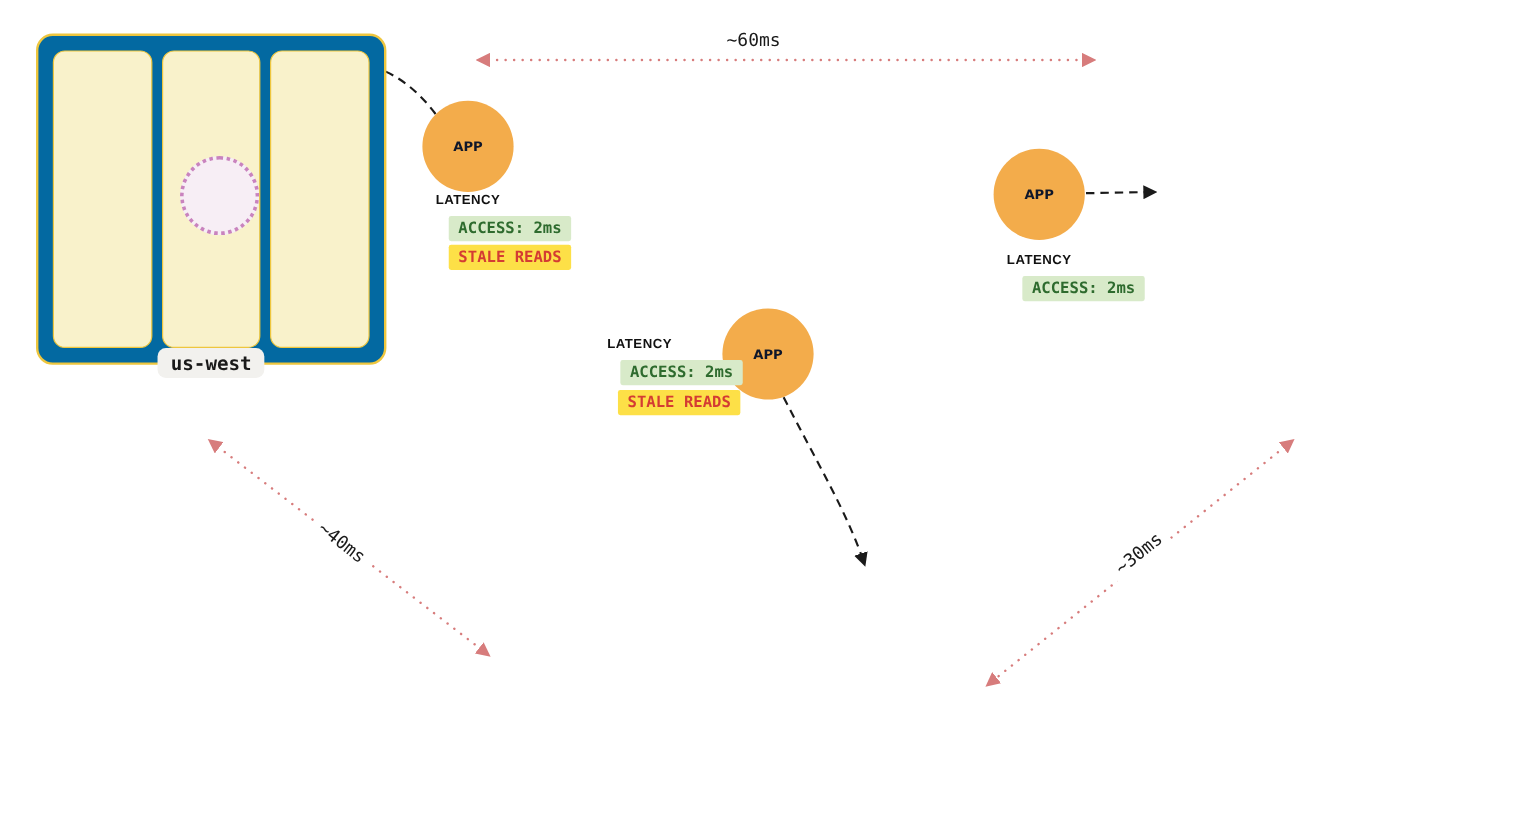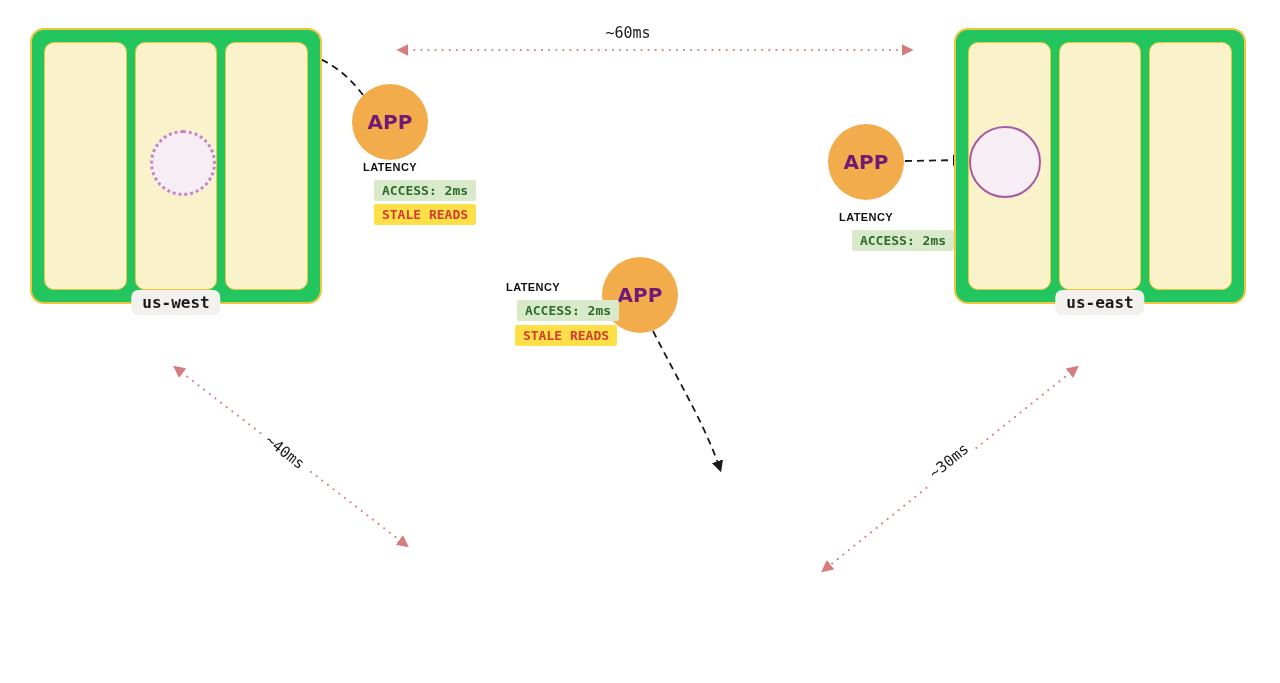--- a/index.html
+++ b/index.html
@@ -1,34 +1,34 @@
 <!DOCTYPE html>
 <html><head>
 <meta charset="utf-8">
 <style>
   * { margin:0; padding:0; box-sizing:border-box; }
   html,body { background:#ffffff; }
   body { font-family:"DejaVu Sans Mono","Liberation Mono",monospace; }
   .canvas { position:relative; width:1280px; height:683px; background:#ffffff; overflow:hidden; }
   .arrows { position:absolute; left:0; top:0; width:1280px; height:683px; pointer-events:none; }
 
-  .region { position:absolute; border:2px solid #eec63e; background:#22c55e; border-radius:14px;
+  .region { position:absolute; border:2px solid #eec63e; background:#0369a1; border-radius:14px;
             display:flex; gap:8px; padding:12px; }
   .panel  { flex:1; border:1.5px solid #eec63e; background:#f9f2cb; border-radius:10px; }
   .replica { position:absolute; border-radius:50%; background:#f7eef5; }
   .replica.dotted { border:3px dotted #c983be; }
   .replica.solid  { border:2px solid #a85ba0; }
   .region-label { position:absolute; left:50%; bottom:-13px; transform:translateX(-50%);
                   background:#f2f1ee; color:#1a1a1a; font-weight:bold; font-size:16px;
                   padding:3px 11px; border-radius:7px; white-space:nowrap; }
 
   .app-circle { position:absolute; width:76px; height:76px; border-radius:50%; background:#f3ac4b;
                 display:flex; align-items:center; justify-content:center;
                 font-family:"DejaVu Sans","Liberation Sans",sans-serif;
-                font-weight:bold; font-size:20px; color:#701a75; }
+                font-weight:bold; font-size:11px; color:#0f172a; }
   .latency-title { position:absolute; transform:translateX(-50%);
                    font-family:Liberation Sans, sans-serif;
                    font-size:11px; font-weight:bold; color:#111; letter-spacing:0.4px; white-space:nowrap; }
   .badge { position:absolute; transform:translateX(-50%); font-size:13px; font-weight:bold;
            padding:3px 8px; white-space:nowrap; border-radius:2px;margin-left:37px; }
   .badge.green { background:#d8eac9; color:#2e6b2e; }
   .badge.red   { background:#fde047; color:#d43c33; }
 
   .link-label { position:absolute; background:#ffffff; font-size:15px; color:#1a1a1a;
                 padding:1px 6px; white-space:nowrap; }
@@ -58,27 +58,20 @@
   </svg>
 
   <div class="region" style="left:30px; top:28px; width:292px; height:276px;">
     <div class="panel"></div>
     <div class="panel"></div>
     <div class="panel"></div>
     <div class="replica dotted" style="left:118px; top:100px; width:66px; height:66px;"></div>
     <div class="region-label">us-west</div>
   </div>
 
-  <div class="region" style="left:954px; top:28px; width:292px; height:276px;">
-    <div class="panel"></div>
-    <div class="panel"></div>
-    <div class="panel"></div>
-    <div class="replica solid" style="left:13px; top:96px; width:72px; height:72px;"></div>
-    <div class="region-label">us-east</div>
-  </div>
 
 
   <div class="app-circle" style="left:352px; top:84px;">APP</div>
   <div class="latency-title" style="left:390px; top:161px;">LATENCY</div>
   <div class="badge green" style="left:388px; top:180px;">ACCESS: 2ms</div>
   <div class="badge red" style="left:388px; top:204px;">STALE READS</div>
 
   <div class="app-circle" style="left:828px; top:124px;">APP</div>
   <div class="latency-title" style="left:866px; top:211px;">LATENCY</div>
   <div class="badge green" style="left:866px; top:230px;">ACCESS: 2ms</div>

